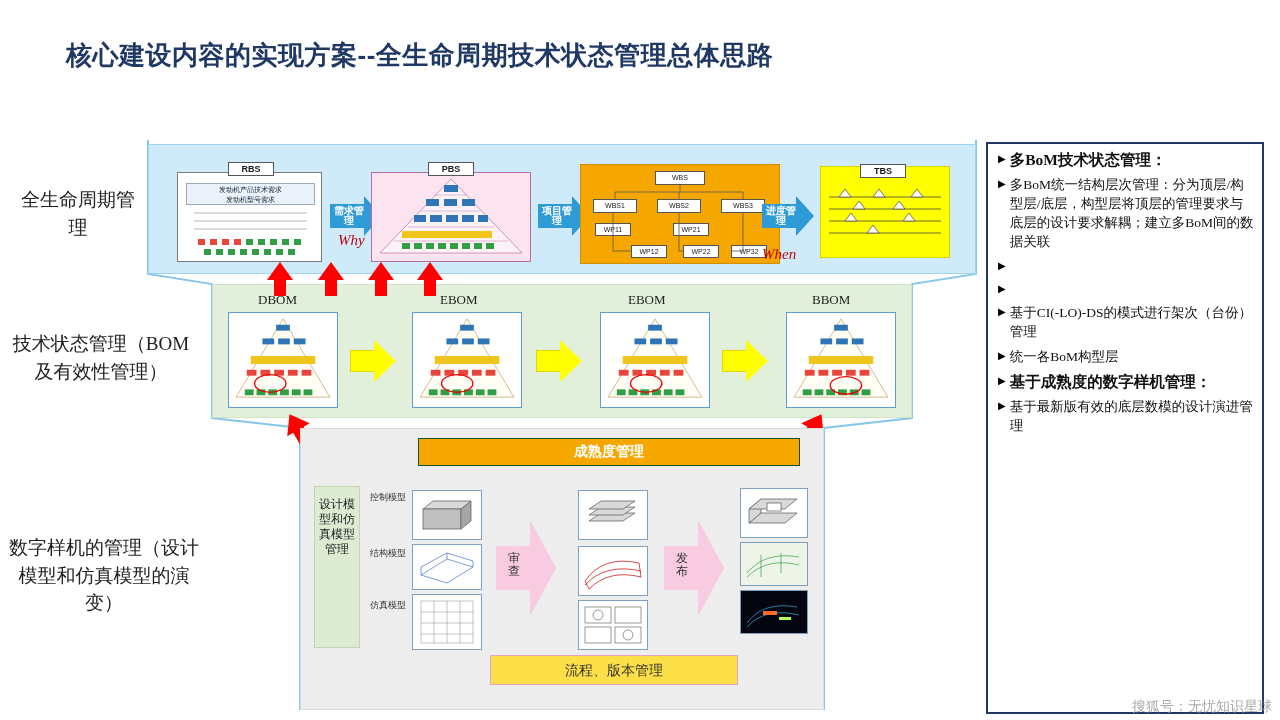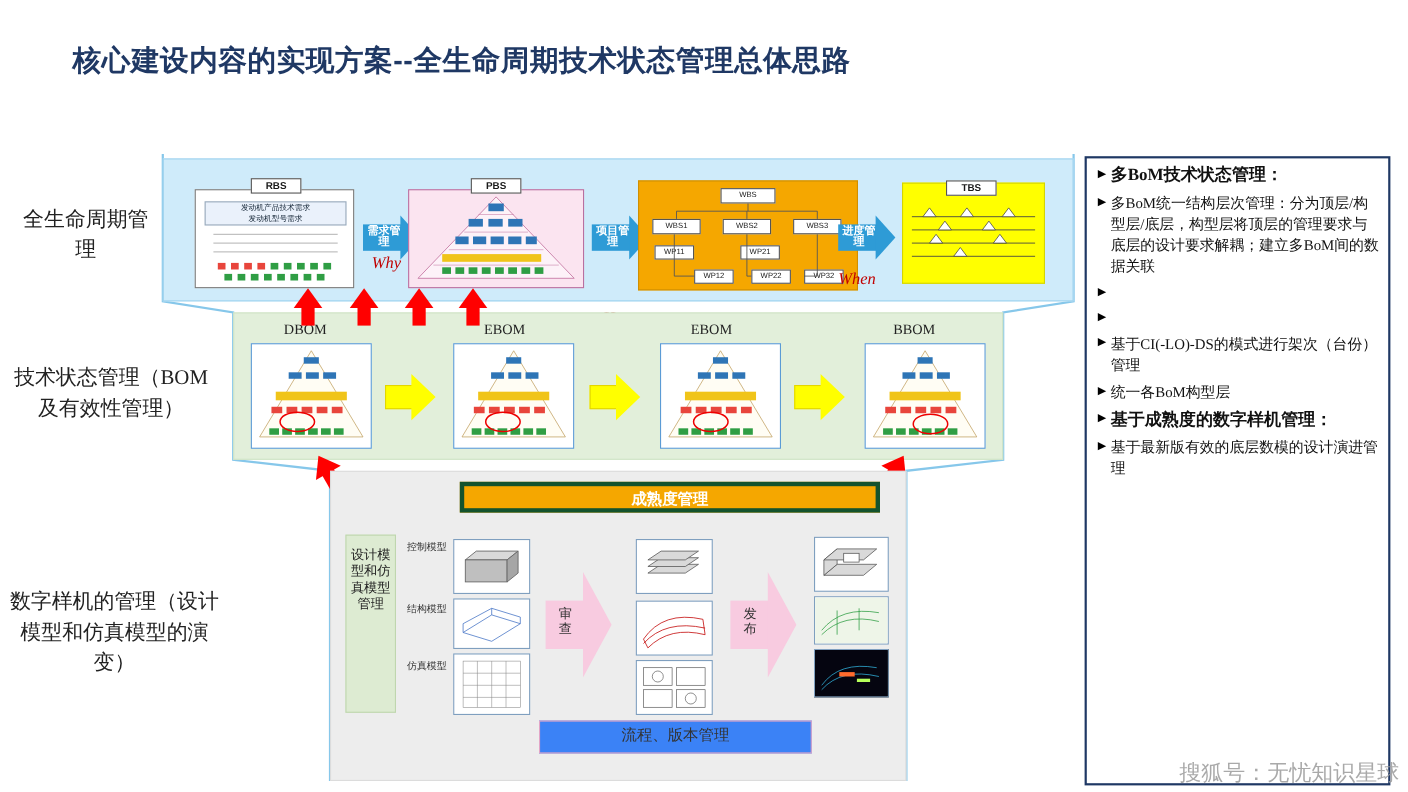--- a/index.html
+++ b/index.html
@@ -77,27 +77,27 @@
   .arrow-yellow .tip { position:absolute; left:24px; top:0; width:0; height:0;
     border-top:21px solid transparent; border-bottom:21px solid transparent; border-left:22px solid #FFFF00;}
 
   
   .band-grey {
     position:absolute; left:300px; top:428px; width:524px; height:282px;
     background:#EDEDED; border:1px solid #dcdcdc;
   }
   .mat-bar {
     position:absolute; left:418px; top:438px; width:382px; height:28px;
-    background:#F5A700; border:4px solid #14532d; color:#fff; font-weight:bold;
+    background:#F5A700; border:1px solid #14532d; color:#fff; font-weight:bold;
     font-size:14px; text-align:center; line-height:26px; font-family:"Liberation Serif", serif;
   }
   .proc-bar {
     position:absolute; left:490px; top:655px; width:248px; height:30px;
-    background:#3b82f6; border:1px solid #e3a5c6; color:#333; font-size:14px;
-    text-align:center; line-height:28px; font-family:Liberation Mono, monospace;
+    background:#fde047; border:1px solid #e3a5c6; color:#333; font-size:14px;
+    text-align:center; line-height:28px; font-family:Liberation Sans, sans-serif;
   }
   .model-col {
     position:absolute; left:314px; top:486px; width:46px; height:162px;
     background:#DDEBD2; border:1px solid #bfd6ae; font-size:12px; color:#222;
     text-align:center; padding-top:10px; line-height:15px; font-family:"Liberation Serif", serif;
   }
   .sub-col { position:absolute; left:370px; width:36px; font-size:9px; text-align:center;
     color:#333; line-height:11px; font-family:"Liberation Serif", serif; }
   .thumb { position:absolute; background:#fff; border:1px solid #7f9fbf; }
   .pink-arrow { position:absolute; width:60px; height:96px; }
@@ -118,21 +118,21 @@
     position:absolute; left:986px; top:142px; width:278px; height:572px;
     background:#fff; border:2px solid #1F3864;
   }
   .p-item { padding:0 8px 0 10px; margin-top:6px; display:flex; }
   .p-bullet { color:#000; font-size:10px; line-height:17px; margin-right:4px; }
   .p-head .p-text { font-weight:bold; font-size:15.5px; }
   .p-text { font-size:13.5px; line-height:19px; color:#111; font-family:"Liberation Serif", serif; }
   .p-head .p-text { font-family:"Liberation Serif", serif; }
 
   .watermark {
-    position:absolute; right:8px; bottom:4px; font-size:20px; color:#9b9b9b;
+    position:absolute; right:8px; bottom:4px; font-size:14px; color:#9b9b9b;
     font-family:"Liberation Serif", serif; opacity:.85;
   }
 </style>
 </head>
 <body>
 
 <div class="title">核心建设内容的实现方案--全生命周期技术状态管理总体思路</div>
 
 <div class="side-label" id="lbl-lifecycle">全生命周期管理</div>
 <div class="side-label" id="lbl-config">技术状态管理（BOM及有效性管理）</div>

